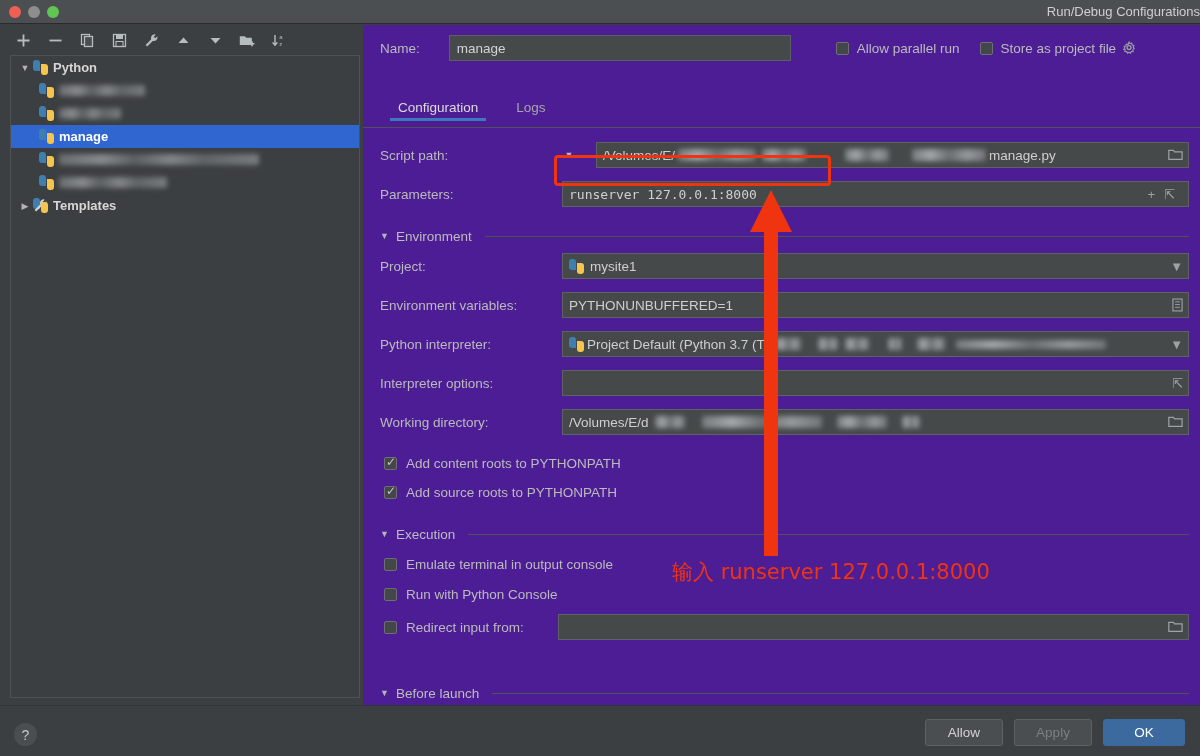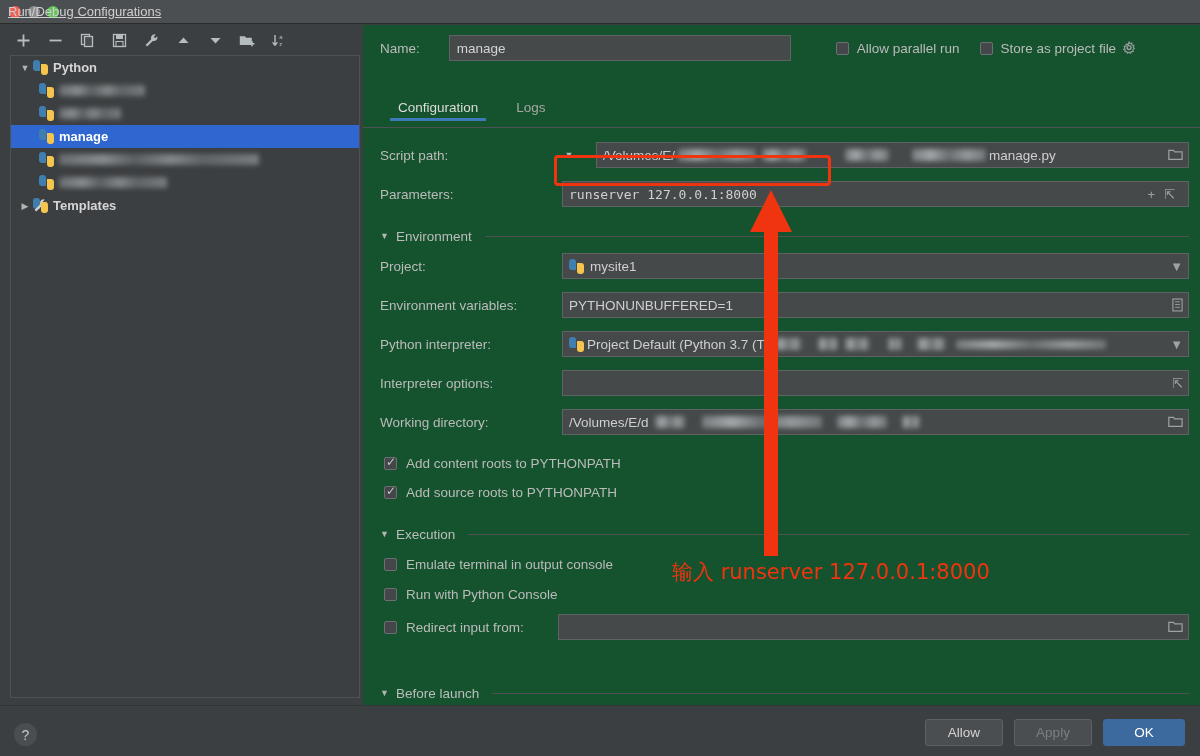--- a/index.html
+++ b/index.html
@@ -23,24 +23,23 @@
     background: #4b4f51;
     border-bottom: 1px solid #2b2b2b;
     display: flex; align-items: center;
   }
   .traffic { display: flex; gap: 7px; padding-left: 9px; }
   .tl { width: 12px; height: 12px; border-radius: 50%; }
   .tl.red { background: #ef5f56; }
   .tl.yellow { background: #8e8e8e; }
   .tl.green { background: #61c454; }
   .win-title {
-    position: absolute; left: 8px; right: 0; text-align: left;
+    position: absolute; left: 16px; right: 0; text-align: right;
     font-size: 13px; color: #cfcfcf; line-height: 24px;
     pointer-events: none;
-    text-decoration: underline;
   }
 
   
   .left-pane {
     position: absolute; left: 0; top: 25px;
     width: 362px; height: 680px;
     background: #3c3f41;
   }
   .lp-toolbar {
     height: 30px; display: flex; align-items: center;
@@ -96,21 +95,21 @@
   }
   .pyicon::after {
     background: #f5c54e; right: 0; bottom: 0;
     border-radius: 0 3px 3px 3px;
   }
 
   
   .right-pane {
     position: absolute; left: 363px; top: 25px;
     width: 837px; height: 680px;
-    background: #14532d;
+    background: #4c1d95;
   }
   .name-row {
     position: absolute; top: 9px; left: 17px; right: 10px; height: 28px;
     display: flex; align-items: center;
   }
   .lbl { font-size: 13.5px; color: #bbbbbb; }
   .name-input {
     margin-left: 29px; width: 342px; height: 26px;
     background: #45494a; border: 1px solid #5e6264;
     color: #d4d4d4; font-size: 13.5px;

